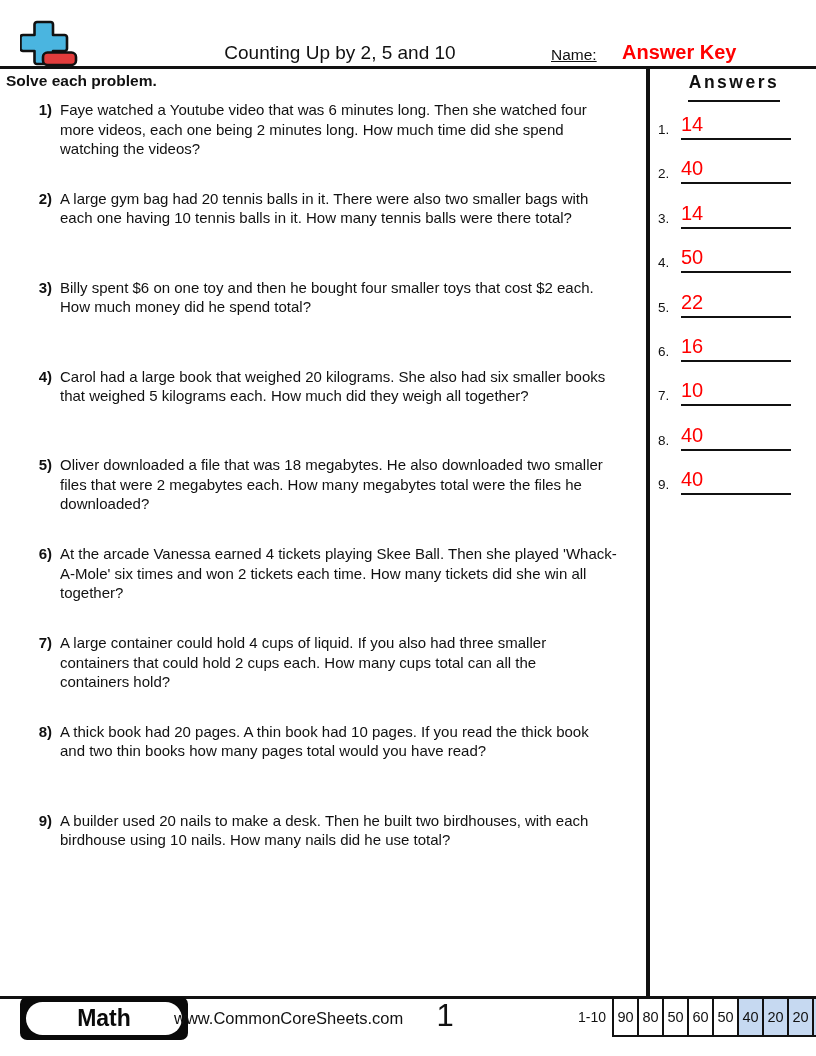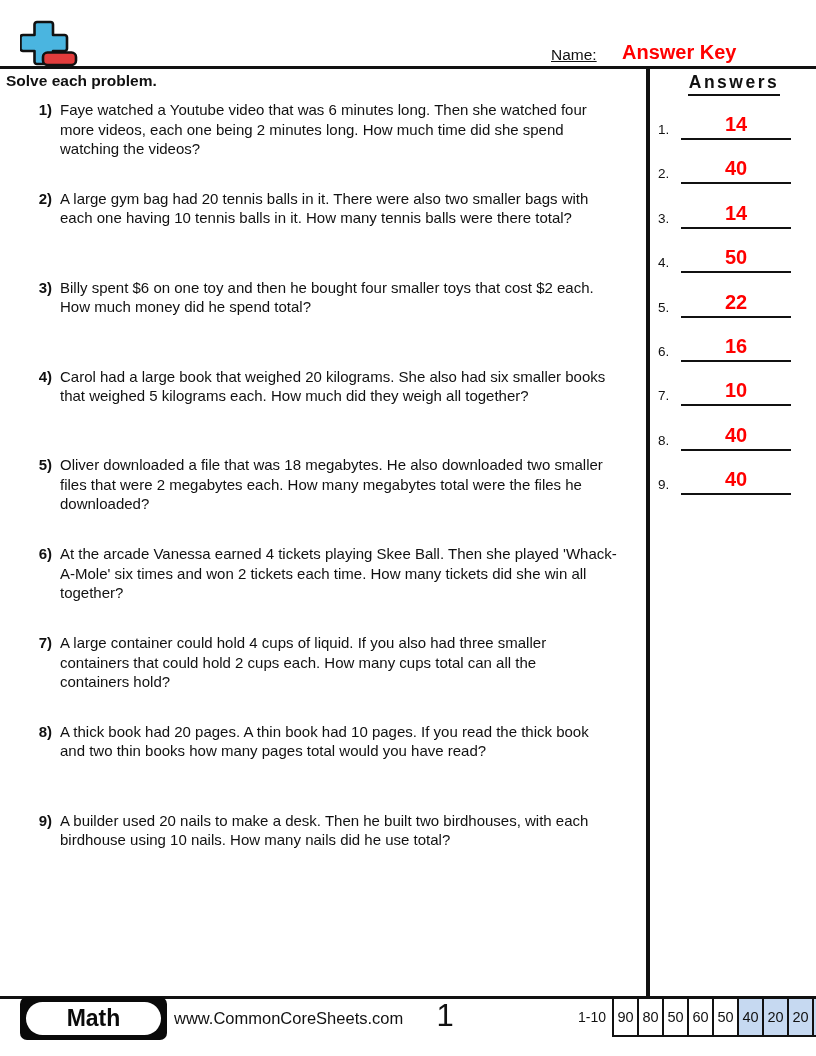--- a/index.html
+++ b/index.html
@@ -26,32 +26,32 @@
   .qnum { width:34px; padding-right:8px; text-align:right; font-weight:bold;
           font-size:15px; line-height:19.5px; flex:none; }
   .qtext { width:578px; font-size:15px; line-height:19.5px; white-space:pre-line; }
 
   
   .divider { position:absolute; left:646px; top:67px; height:930px; width:3px;
              border-left:2px solid #111; border-right:2px solid #111; }
   .answers { position:absolute; left:652px; top:67px; width:164px; height:930px; }
   .answers-heading { position:absolute; top:5px; left:0; width:100%; text-align:center; }
   .answers-heading span { display:inline-block; font-size:17.5px; font-weight:bold;
-      letter-spacing:2.5px; border-bottom:2px solid #111; padding:0 1px 1px 1px;text-align:center; }
+      letter-spacing:2.5px; border-bottom:2px solid #111; padding:0 1px 7px 1px;text-align:center; }
   .arow { position:absolute; left:0; width:100%; height:30px; }
   .anum { position:absolute; left:6px; bottom:3px; font-size:13.5px; }
   .aline { position:absolute; left:29px; bottom:0; width:110px; height:30px;
            border-bottom:2px solid #111; }
-  .aval { position:absolute; left:29px; bottom:4px; width:110px; text-align:center;
-          font-size:20px; font-weight:bold; }
+  .aval { position:absolute; left:29px; bottom:4px; width:110px; 
+          font-size:20px; font-weight:normal; }
 
   
   .footer-line { position:absolute; left:0; top:996px; width:816px; height:0;
                  border-top:3px solid #111; }
-  .math-badge { position:absolute; left:20px; top:997px; width:147px; height:43px;
+  .math-badge { position:absolute; left:20px; top:997px; width:168px; height:43px;
                 background:#0a0a0a; border-radius:7px; }
   .math-pill { position:absolute; left:6px; top:5px; right:6px; bottom:5px;
                background:#fff; border-radius:17px; display:flex; align-items:center;
                justify-content:center; }
   .math-pill span { font-size:23px; font-weight:bold; color:#0a0a0a; }
   .site { position:absolute; left:174px; top:1009px; font-size:16.5px; }
   .pagenum { position:absolute; left:405px; top:998px; width:80px; text-align:center;
              font-size:31px; font-weight:400; }
   .score { position:absolute; left:528px; top:997px; display:flex; align-items:center;margin-left:48px; }
   .score-label { width:30px; text-align:right; margin-right:8px; font-size:14px; }
@@ -63,20 +63,21 @@
 </style>
 </head>
 <body>
 
 <div class="page">
 
   <svg class="logo" viewBox="0 0 58 47">
     <path d="M17 2.5 h13.5 a2.5 2.5 0 0 1 2.5 2.5 v10.5 h11.5 a2.5 2.5 0 0 1 2.5 2.5 v11 a2.5 2.5 0 0 1 -2.5 2.5 H33 v10.5 a2.5 2.5 0 0 1 -2.5 2.5 H17 a2.5 2.5 0 0 1 -2.5 -2.5 V31.5 H3 a2.5 2.5 0 0 1 -2.5 -2.5 v-11 a2.5 2.5 0 0 1 2.5 -2.5 h11.5 V5 a2.5 2.5 0 0 1 2.5 -2.5 z" fill="#4ab5e0" stroke="#111" stroke-width="2.6" stroke-linejoin="round"></path>
     <rect x="23" y="33" width="33" height="12.5" rx="4.5" fill="#e23c3c" stroke="#111" stroke-width="2.6"></rect>
   </svg>
+  <div class="title">Counting Up by 2, 5 and 10</div>
   <div class="name-label">Name:</div>
   <div class="name-value" style="color:#ff0000;">Answer Key</div>
   <div class="header-line"></div>
   <div class="instructions">Solve each problem.</div>
 
   <div class="questions">
     <div class="q">
       <div class="qnum">1)</div>
       <div class="qtext">Faye watched a Youtube video that was 6 minutes long. Then she watched four
 more videos, each one being 2 minutes long. How much time did she spend

